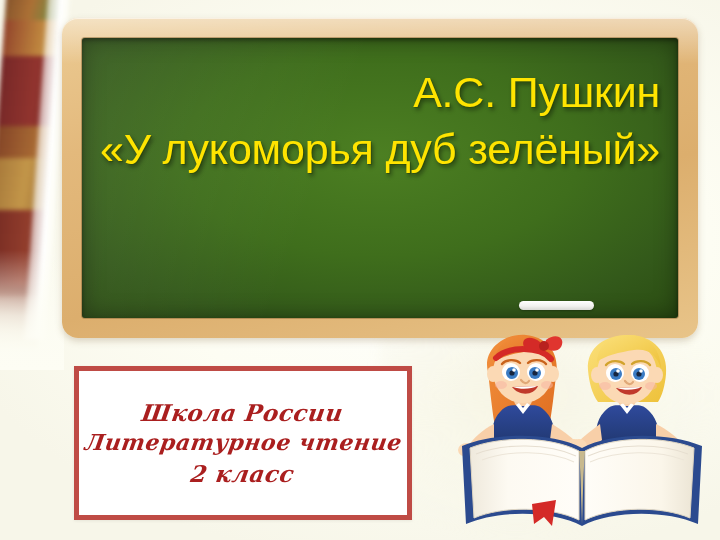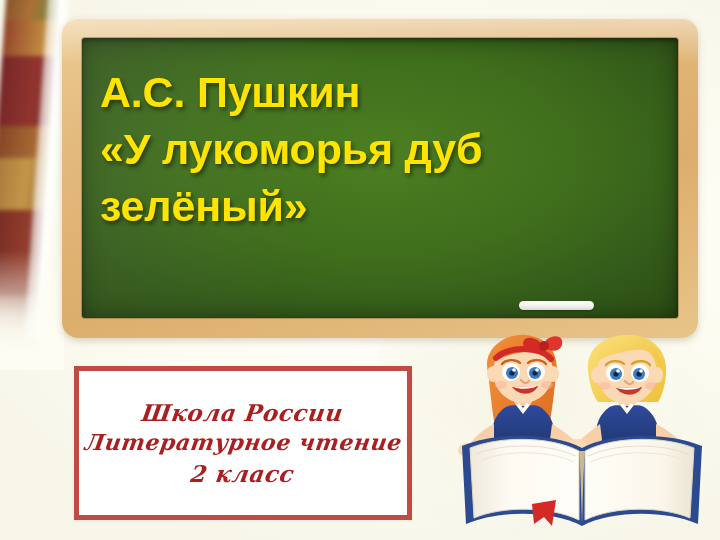--- a/index.html
+++ b/index.html
@@ -104,23 +104,23 @@
     position: absolute;
     inset: 0;
     background: linear-gradient(110deg, rgba(255,255,255,0.07) 0%, rgba(255,255,255,0) 42%);
     pointer-events: none;
   }
 
   .board-text {
     position: absolute;
     left: 0; right: 0;
     top: 26px;
-    text-align: left;
+    text-align: right;
     color: #ffe400;
-    font-weight: bold;
+    font-weight: normal;
     font-size: 43px;
     line-height: 1.32;
     letter-spacing: -0.2px;
     text-shadow:
       1px 1px 0 rgba(40,70,10,0.55),
       2px 3px 4px rgba(0,0,0,0.45);
     padding: 0 18px;
     white-space: pre-line;
   }
 

